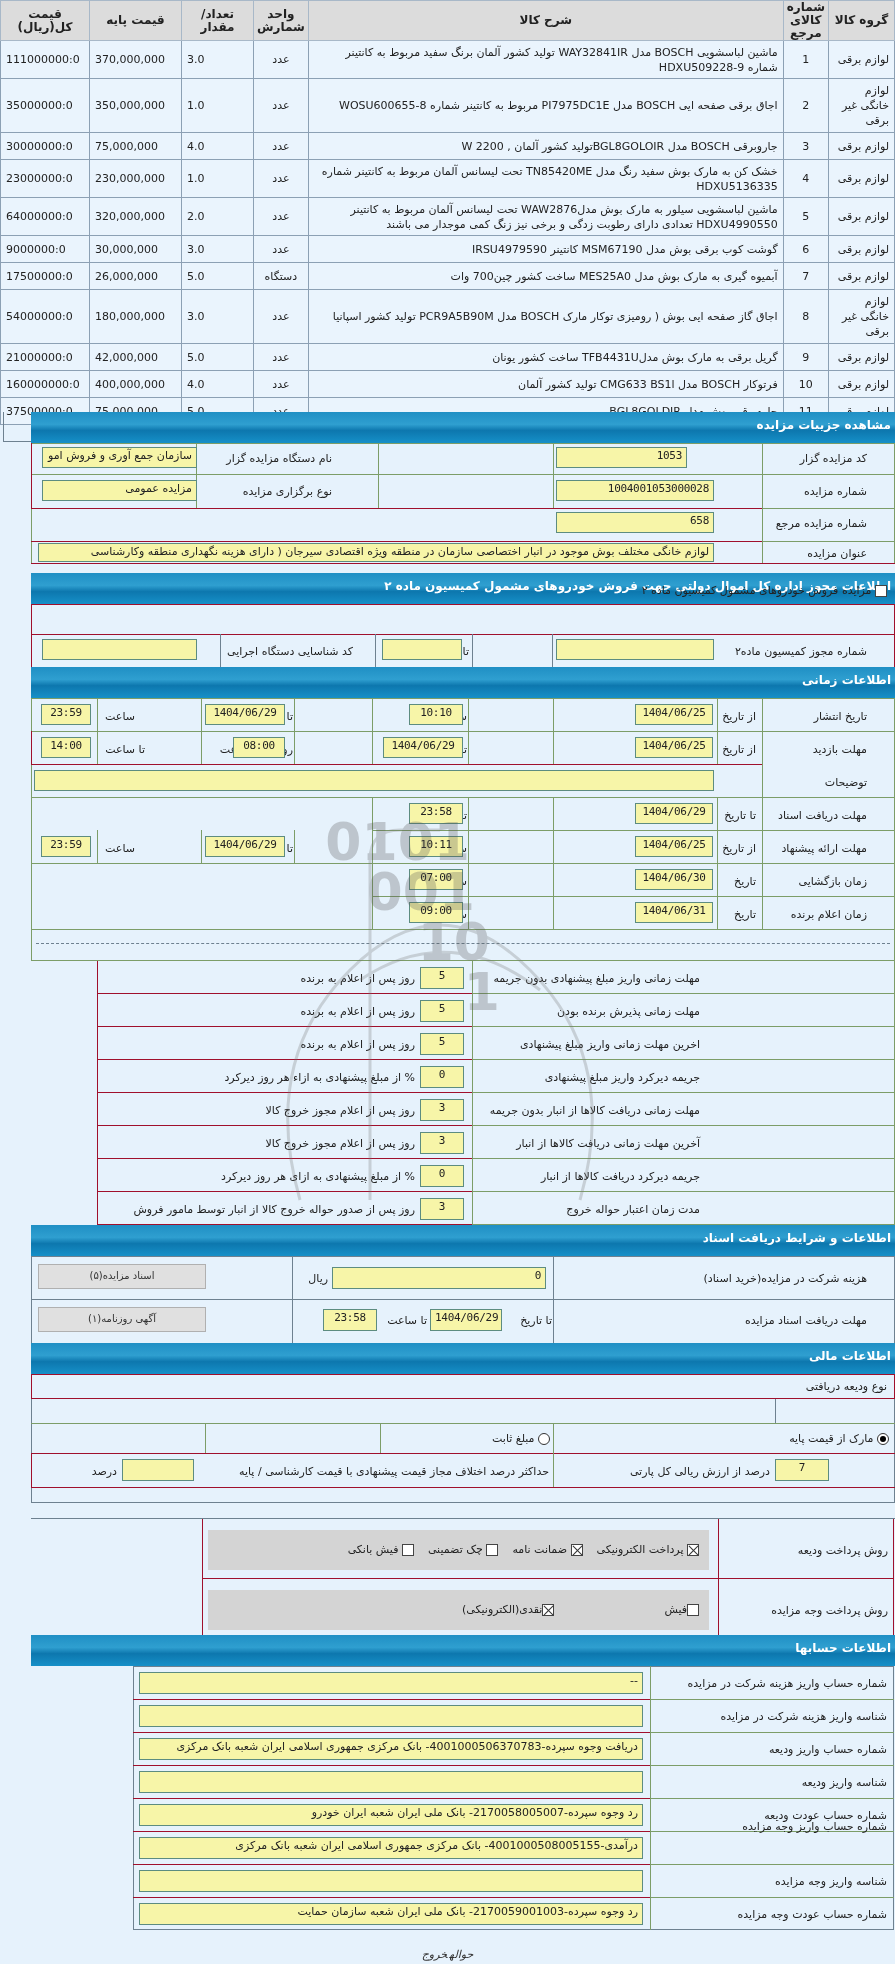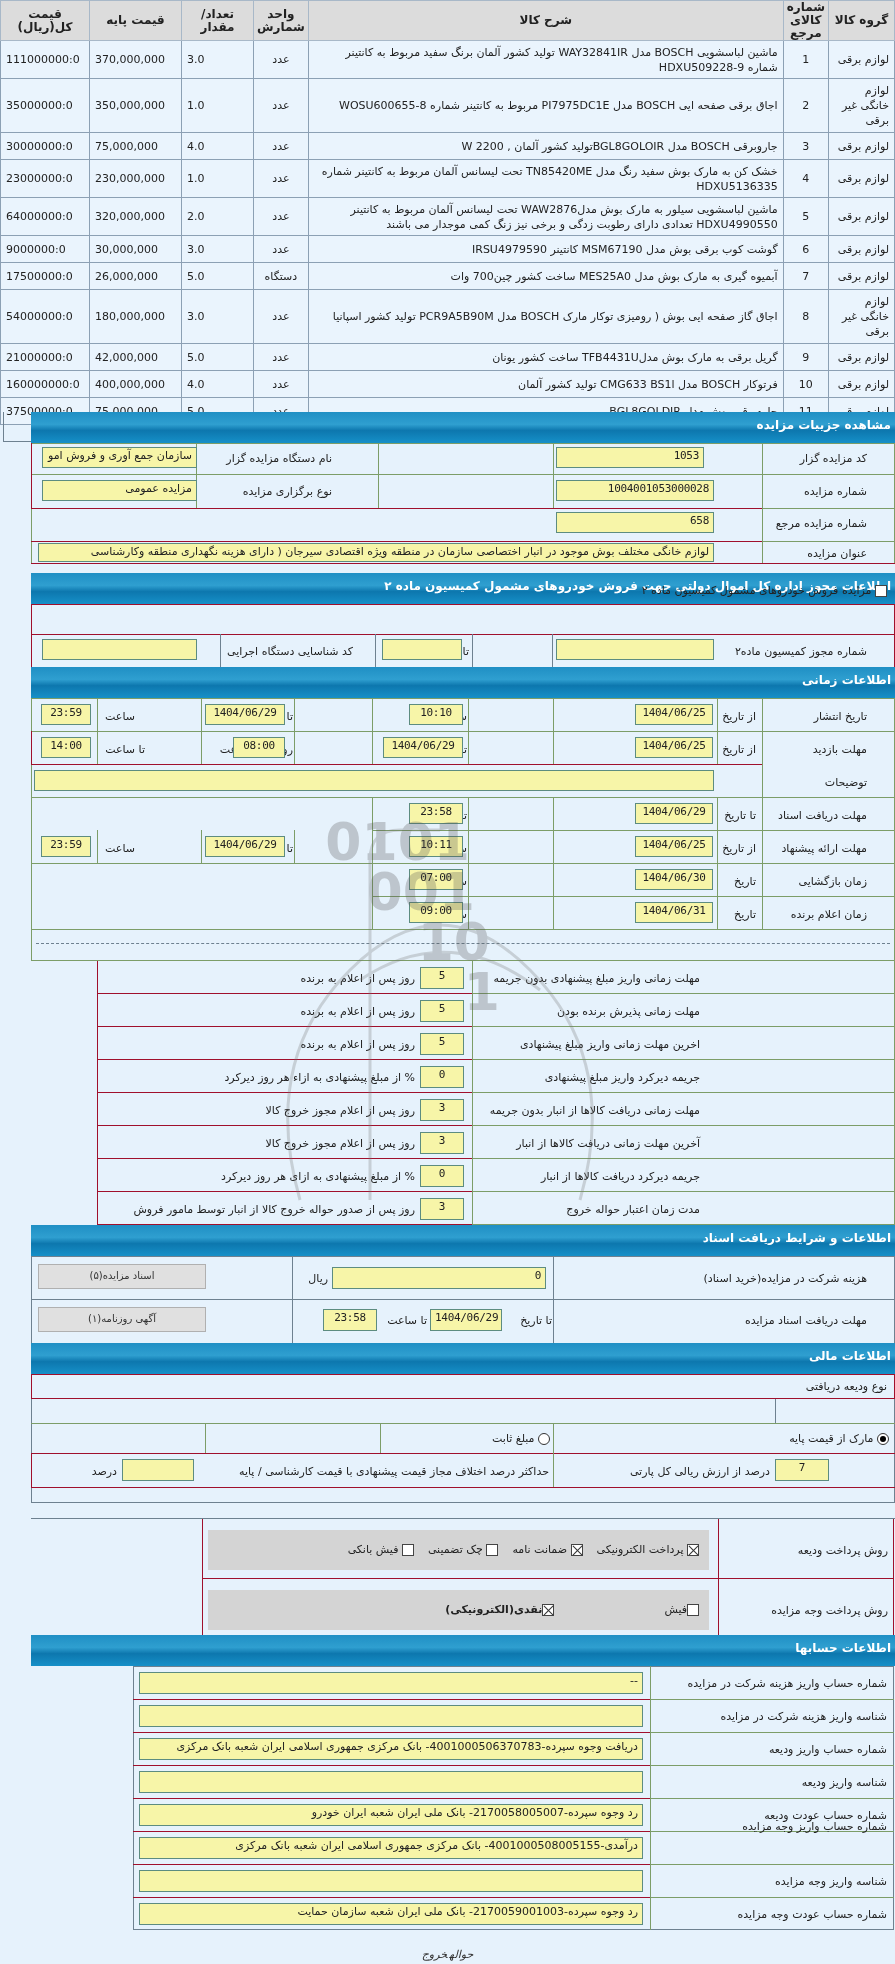--- a/index.html
+++ b/index.html
@@ -208,21 +208,21 @@
 <div class="line-g" style="left:762px;top:443px;width:1px;height:121px"></div>
 <div class="line-g" style="left:553px;top:443px;width:1px;height:65px"></div>
 <div class="line-g" style="left:378px;top:443px;width:1px;height:65px"></div>
 <div class="line-g" style="left:196px;top:443px;width:1px;height:65px"></div>
 <div class="line-r" style="left:31px;top:443px;width:1px;height:65px"></div>
 <div class="line-r" style="left:31px;top:508px;width:731px;height:1px"></div>
 <div class="line-r" style="left:31px;top:541px;width:731px;height:1px"></div>
 <div class="line-r" style="left:31px;top:563px;width:864px;height:1px"></div>
 
 <span class="lbl" style="right:28px;top:452px">کد مزایده گزار</span>
-<div class="inp ltr" style="left:556px;top:447px;width:148px;height:21px">1053</div>
+<div class="inp ltr" style="left:556px;top:447px;width:131px;height:21px">1053</div>
 <span class="lbl" style="right:563px;top:452px">نام دستگاه مزایده گزار</span>
 <div class="inp txt" style="left:42px;top:447px;width:155px;height:21px">سازمان جمع آوری و فروش امو</div>
 
 <span class="lbl" style="right:28px;top:485px">شماره مزایده</span>
 <div class="inp ltr" style="left:556px;top:480px;width:158px;height:21px">1004001053000028</div>
 <span class="lbl" style="right:563px;top:485px">نوع برگزاری مزایده</span>
 <div class="inp txt" style="left:42px;top:480px;width:155px;height:21px">مزایده عمومی</div>
 
 <span class="lbl" style="right:28px;top:517px">شماره مزایده مرجع</span>
 <div class="inp ltr" style="left:556px;top:512px;width:158px;height:21px">658</div>
@@ -437,21 +437,21 @@
 
 <div class="abs" style="left:202px;top:1519px;width:692px;height:116px;border-left:1px solid #a0102c;border-right:1px solid #a0102c;"></div>
 <div class="line-r" style="left:202px;top:1578px;width:692px;height:1px"></div>
 <div class="line-r" style="left:718px;top:1519px;width:1px;height:116px"></div>
 <span class="lbl" style="right:7px;top:1544px">روش پرداخت ودیعه</span>
 <div class="graybox" style="left:208px;top:1530px;width:501px;height:40px;"></div>
 <div class="abs" id="deposit-methods" style="right:196px;top:1543px;direction:rtl;white-space:nowrap;font-size:11px"><span style="margin-left: 14px;"><span class="cb checked"></span> <span>پرداخت الکترونیکی</span></span><span style="margin-left: 14px;"><span class="cb checked"></span> <span>ضمانت نامه</span></span><span style="margin-left: 14px;"><span class="cb"></span> <span>چک تضمینی</span></span><span style="margin-left: 14px;"><span class="cb"></span> <span>فیش بانکی</span></span></div>
 
 <span class="lbl" style="right:7px;top:1604px">روش پرداخت وجه مزایده</span>
 <div class="graybox" style="left:208px;top:1590px;width:501px;height:40px;"></div>
-<div class="abs" id="payment-methods" style="right:196px;top:1603px;direction:rtl;white-space:nowrap;font-size:11px"><span style="margin-left: 110px;"><span class="cb"></span><span>فیش</span></span><span style="margin-left: 110px; font-weight: bold;"><span class="cb checked"></span><span>نقدی(الکترونیکی)</span></span></div>
+<div class="abs" id="payment-methods" style="right:196px;top:1603px;direction:rtl;white-space:nowrap;font-size:11px"><span style="margin-left: 110px;"><span class="cb"></span><span>فیش</span></span><span style="margin-left: 110px;"><span class="cb checked"></span><span>نقدی(الکترونیکی)</span></span></div>
 
 <div class="sec-head" style="top:1635px;"><span>اطلاعات حسابها</span></div>
 <div class="abs" style="left:133px;top:1666px;width:761px;height:264px;border:1px solid #6e8190;"></div>
 <div class="line-g" style="left:650px;top:1666px;width:1px;height:264px"></div>
 <div id="accounts">
     <div>
       <span class="lbl" style="right:8px;top:1677px">شماره حساب واریز هزینه شرکت در مزایده</span>
       <div class="inp txt" style="left:139px;top:1672px;width:504px;height:22px">--</div>
     </div>
     <div>

